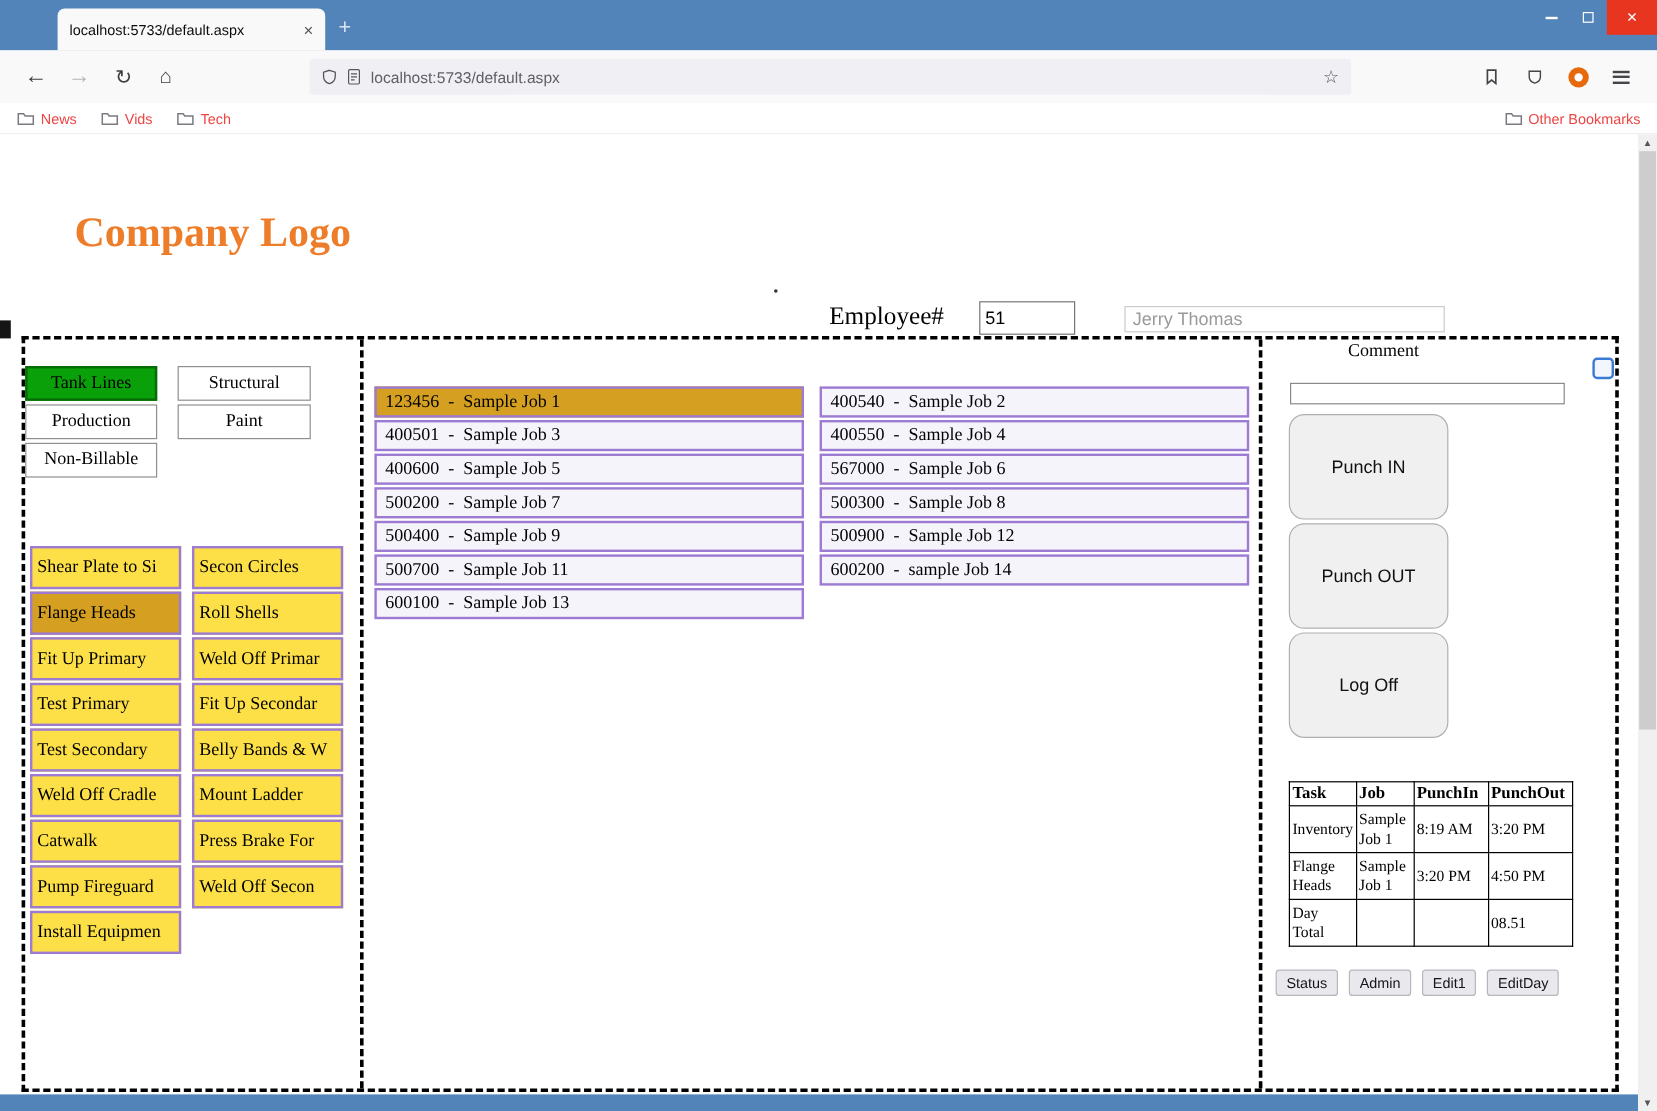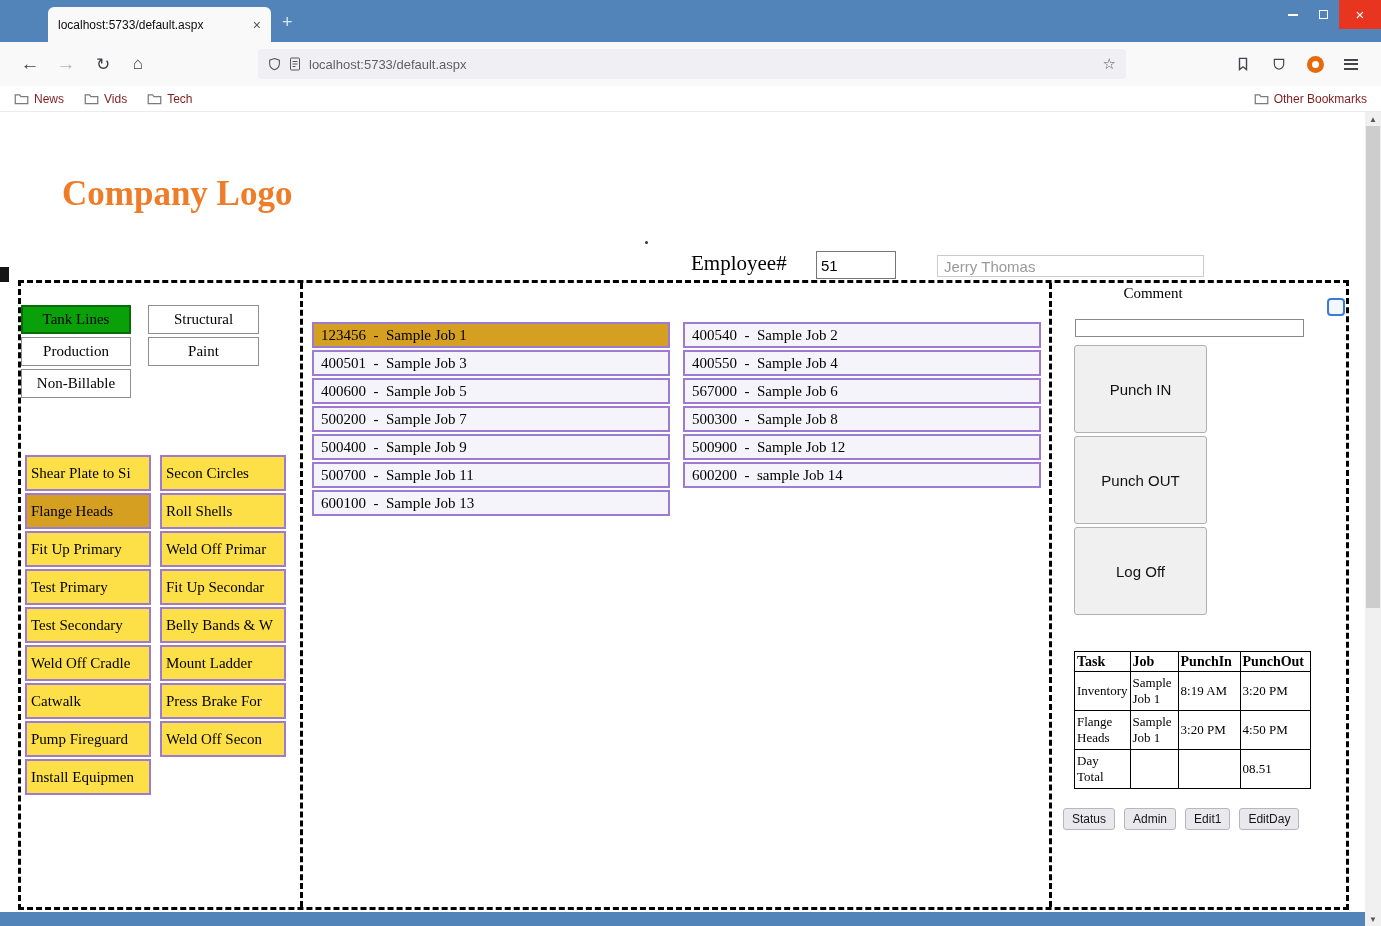--- a/index.html
+++ b/index.html
@@ -35,21 +35,21 @@
   .right-icon { position:absolute; top:9px; width:26px; height:26px; display:flex; align-items:center;
                 justify-content:center; color:#44444a; }
   .ri-lib{left:1230px;} .ri-pocket{left:1266px;} .ri-profile{left:1302px;} .ri-menu{left:1338px;}
   .profile-dot{width:17px;height:17px;border-radius:50%;background:#e66a0c;position:relative;}
   .profile-dot::after{content:"";position:absolute;left:5px;top:5px;width:7px;height:7px;border-radius:50%;background:#fff;}
   .menu-bars{width:14px;}
   .menu-bars div{height:2px;background:#44444a;margin:2.5px 0;}
 
   
   .bmbar { height:26px; background:#fff; display:flex; align-items:center; font-size:12px;
-           color:#7f1d1d; padding:0 14px; border-bottom:1px solid #ececee; }
+           color:#ef4444; padding:0 14px; border-bottom:1px solid #ececee; }
   .bm { display:flex; align-items:center; margin-right:20px; }
   .bm svg, .other-bm svg { margin-right:5px; }
   .other-bm { margin-left:auto; display:flex; align-items:center; }
 
   
   .content-wrap { display:flex; height:814px; }
   .pagearea { position:relative; flex:1; background:#fff; overflow:hidden;
               font-family:"Liberation Serif", serif; color:#000; }
   .scrollbar { width:16px; background:#f0f0f0; position:relative; font-size:8px; color:#555; }
   .scroll-arrow { height:14px; display:flex; align-items:center; justify-content:center; }
@@ -84,21 +84,21 @@
 
   .job-col { position:absolute; top:39px; width:358px; }
   .jc1{left:291px;} .jc2{left:662px;}
   .job-btn { display:block; width:358px; height:26px; margin-bottom:2px; background:#f6f4fb;
              border:2px solid #9d7bd3; font-family:"Liberation Serif",serif; font-size:15px;
              text-align:left; padding:0 7px; white-space:pre; overflow:hidden; color:#000; }
 
   .comment-label { position:absolute; left:1052px; top:2px; width:160px; text-align:center; font-size:15px; }
   .comment-input { position:absolute; left:1054px; top:36px; width:229px; height:18px; border:1px solid #8a8a8a; }
   .punch-btn { position:absolute; left:1053px; width:133px; height:88px; background:#f0f0f0;
-               border:1px solid #b0b0b0; border-radius:3px; font-family:"Liberation Sans",sans-serif;
+               border:1px solid #b0b0b0; border-radius:13px; font-family:"Liberation Sans",sans-serif;
                font-size:15px; color:#111; }
   .p-in{top:62px;} .p-out{top:153px;} .p-log{top:244px;}
 
   .punch-table { position:absolute; left:1053px; top:368px; border-collapse:collapse;
                  font-family:"Liberation Serif",serif; font-size:13px; color:#000; }
   .punch-table th, .punch-table td { border:1px solid #000; padding:1px 2px; text-align:left; }
   .punch-table th { font-size:14px; }
   .punch-table th:nth-child(1){width:52px;} .punch-table th:nth-child(2){width:48px;}
   .punch-table th:nth-child(3){width:62px;} .punch-table th:nth-child(4){width:70px;}
   .punch-table thead tr { height:20px; }

